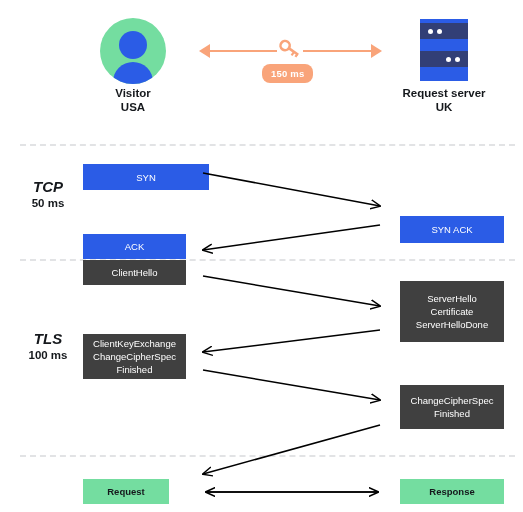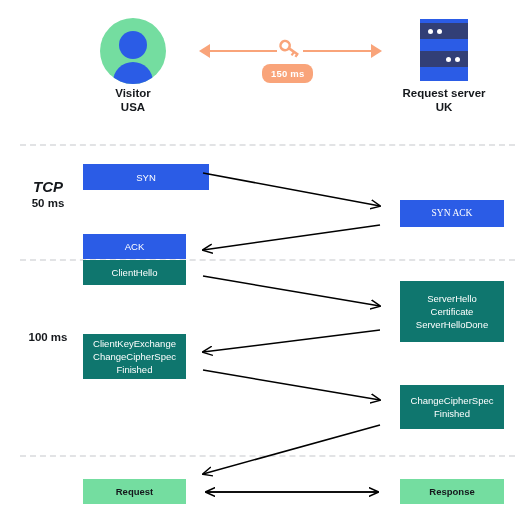--- a/index.html
+++ b/index.html
@@ -73,21 +73,21 @@
   .phase .p-time{font-size:11.5px;font-weight:bold;line-height:15px;text-align:center;}
 
   
   .msg{
     position:absolute;display:flex;align-items:center;justify-content:center;
     text-align:center;color:#ffffff;
     font-size:9.5px;line-height:13px;font-weight:normal;
     white-space:pre-line;
   }
   .msg.tcp{background:#2B5CE6;}
-  .msg.tls{background:#0f766e;}
+  .msg.tls{background:#404040;}
   .msg.http{background:#74DDA0;color:#15181C;font-weight:bold;}
 
   
   #flows{position:absolute;left:0;top:0;width:523px;height:512px;}
 </style>
 </head>
 <body>
 
 <div id="stage">
 
@@ -125,36 +125,37 @@
 
   <div class="divider" style="top:144px;"></div>
   <div class="divider" style="top:259px;"></div>
   <div class="divider" style="top:455px;"></div>
 
   <div class="phase" style="left:12px;top:178px;width:72px;">
     <div class="p-name">TCP</div>
     <div class="p-time">50 ms</div>
   </div>
   <div class="phase" style="left:12px;top:330px;width:72px;">
+    <div class="p-name">TLS</div>
     <div class="p-time">100 ms</div>
   </div>
 
   <div class="msg tcp" style="left:83px;top:164px;width:126px;height:26px;">SYN</div>
 
   <div class="msg tcp" style="left:83px;top:234px;width:103px;height:25px;">ACK</div>
 
   <div class="msg tls" style="left:83px;top:260px;width:103px;height:25px;">ClientHello</div>
 
   <div class="msg tls" style="left:83px;top:334px;width:103px;height:45px;">ClientKeyExchange
 ChangeCipherSpec
 Finished</div>
 
-  <div class="msg http" style="left:83px;top:479px;width:103px;height:25px;">Request</div>
+  <div class="msg http" style="left:83px;top:479px;width:86px;height:25px;">Request</div>
 
-  <div class="msg tcp" style="left:400px;top:200px;width:104px;height:27px;font-family:Liberation Serif, serif;">SYN ACK</div>
+  <div class="msg tcp" style="left:400px;top:216px;width:104px;height:27px;">SYN ACK</div>
 
   <div class="msg tls" style="left:400px;top:281px;width:104px;height:61px;">ServerHello
 Certificate
 ServerHelloDone</div>
 
   <div class="msg tls" style="left:400px;top:385px;width:104px;height:44px;">ChangeCipherSpec
 Finished</div>
 
   <div class="msg http" style="left:400px;top:479px;width:104px;height:25px;">Response</div>
 

